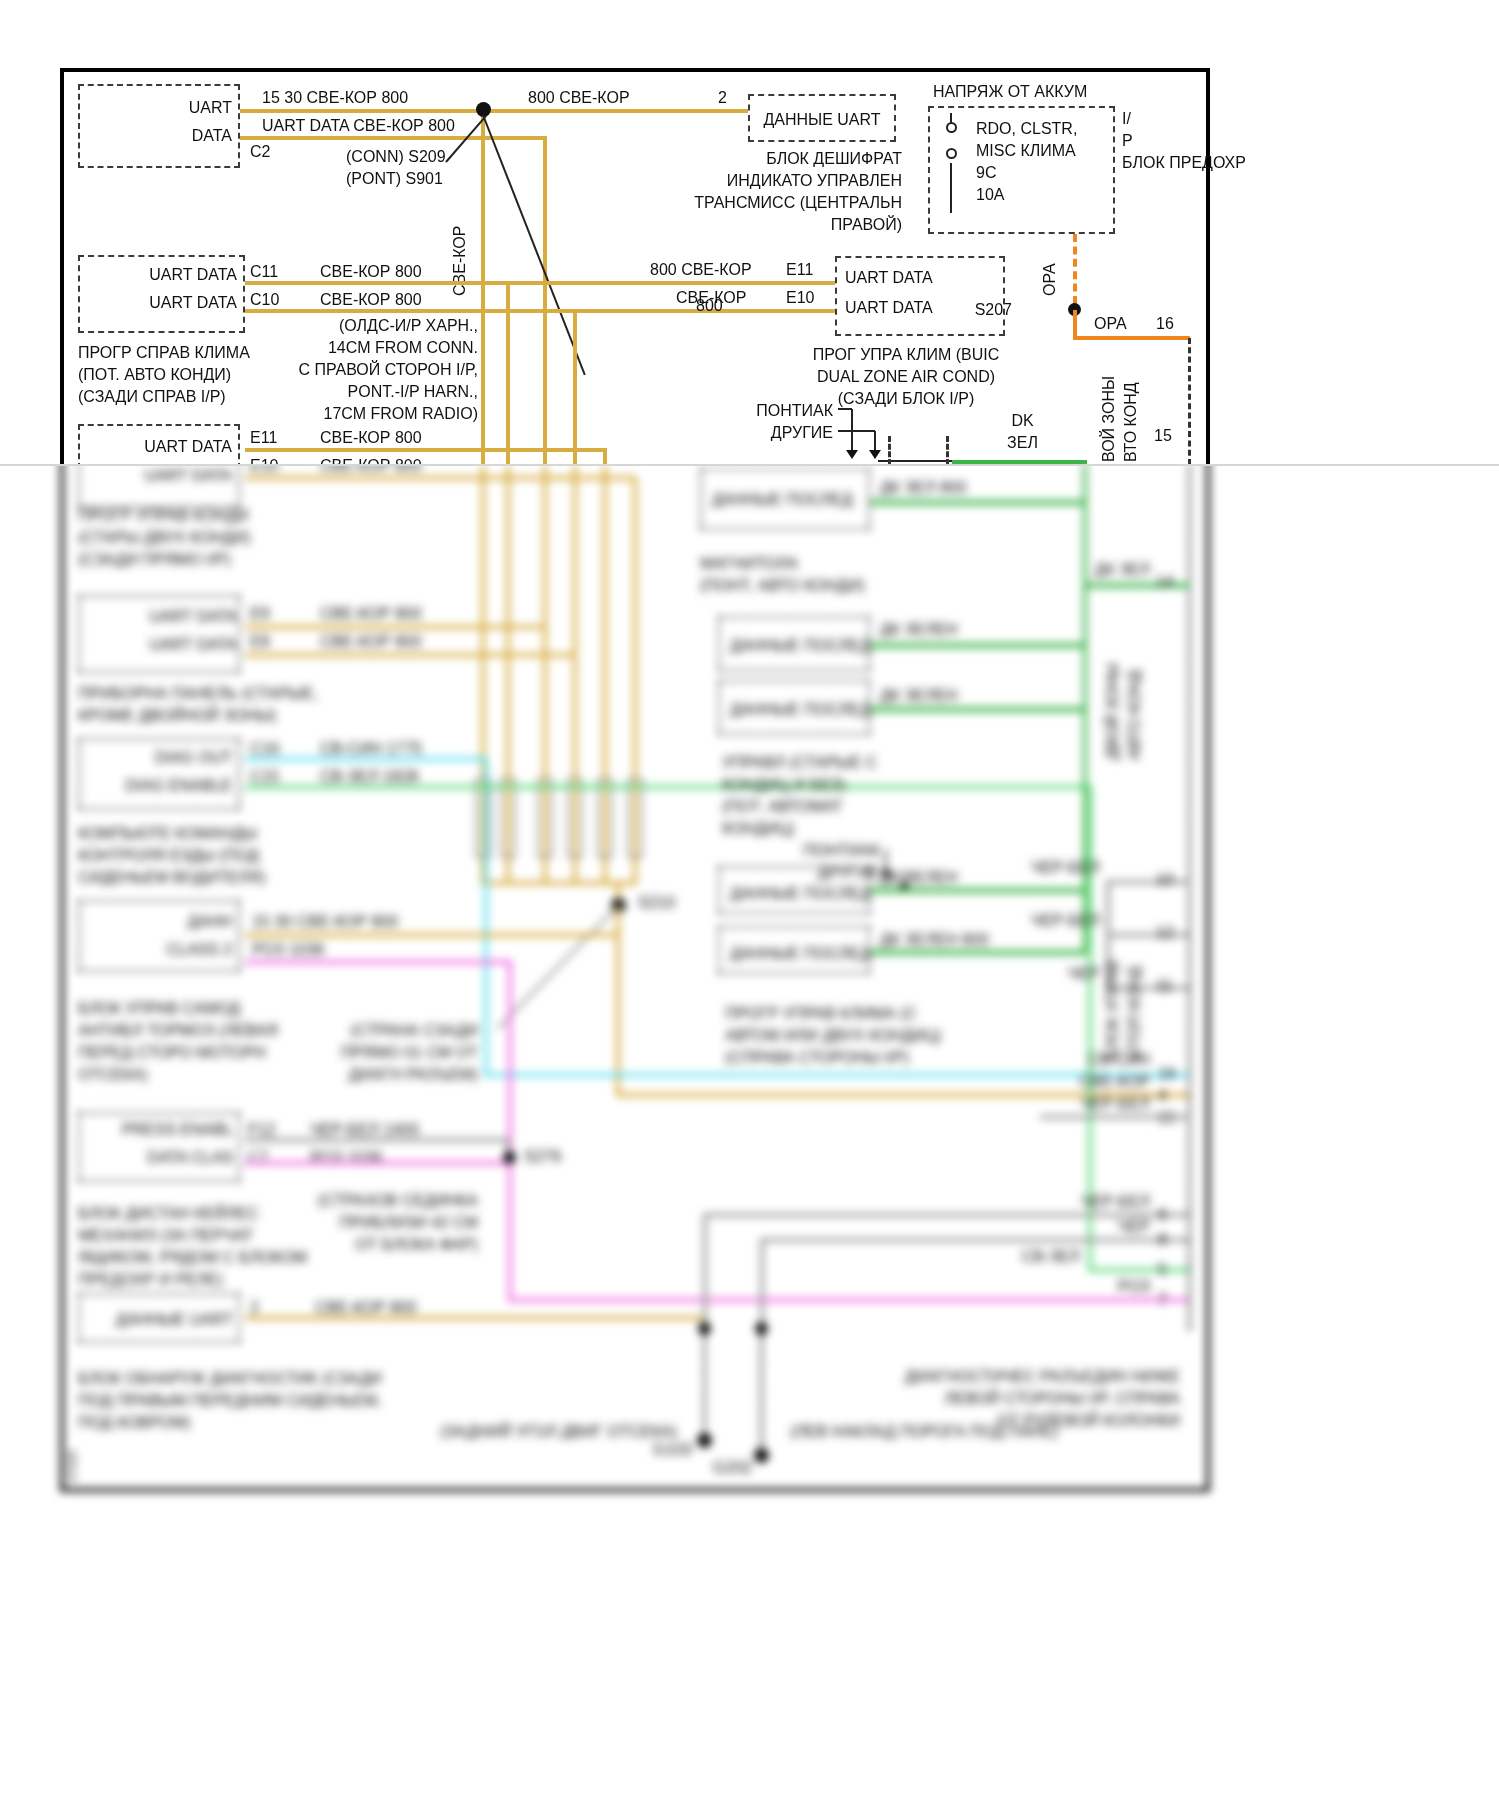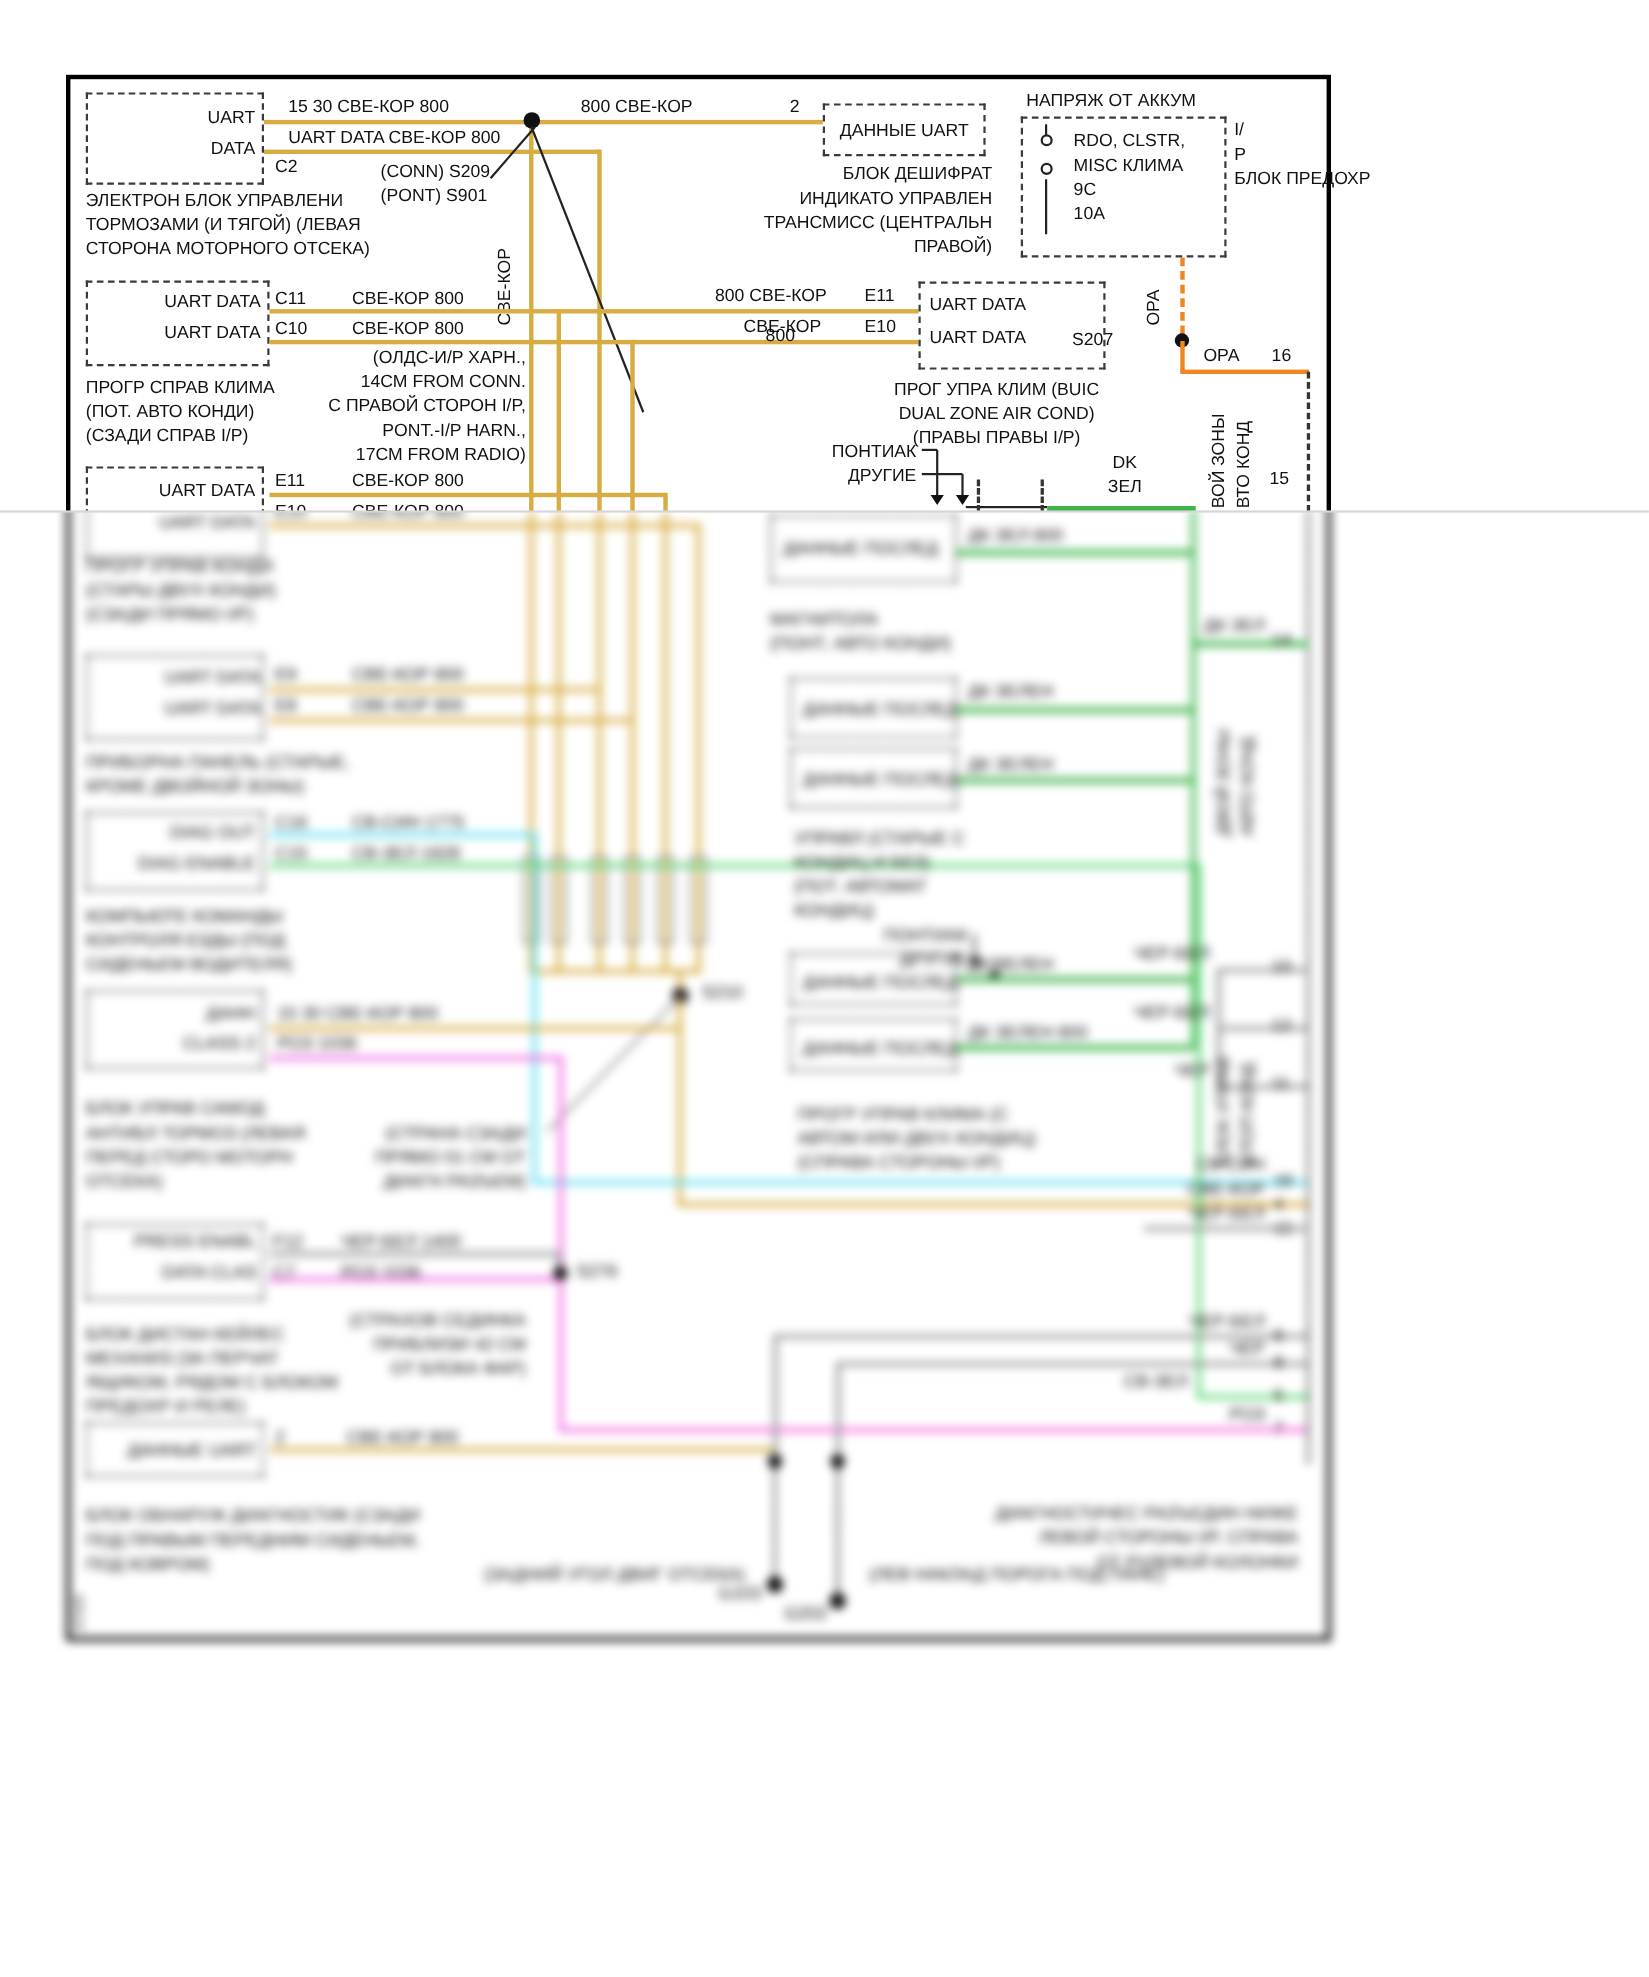--- a/index.html
+++ b/index.html
@@ -56,25 +56,20 @@
   <div class="t" style="left:718px;top:88px">2</div>
   <div class="t" style="left:262px;top:116px">UART DATA  СВЕ-КОР  800</div>
 
   <div class="t blk2" style="left:346px;top:146px">
     <div>(CONN) S209</div>
     <div>(PONT) S901</div>
   </div>
   <div class="line" style="left:446px;top:161px;width:61px;transform:rotate(-49deg)"></div>
   <div class="line" style="left:483px;top:114px;width:279px;transform:rotate(68.6deg)"></div>
 
-  <div class="t blk2" style="left:78px;top:172px">
-    <div>ЭЛЕКТРОН БЛОК УПРАВЛЕНИ</div>
-    <div>ТОРМОЗАМИ (И ТЯГОЙ) (ЛЕВАЯ</div>
-    <div>СТОРОНА МОТОРНОГО ОТСЕКА)</div>
-  </div>
 
   <div class="t rot" style="left:450px;top:296px">СВЕ-КОР</div>
 
   <div class="box" style="left:78px;top:255px;width:167px;height:78px"></div>
   <div class="t rt" style="left:97px;top:265px;width:140px">UART DATA</div>
   <div class="t rt" style="left:97px;top:293px;width:140px">UART DATA</div>
   <div class="t" style="left:250px;top:262px">C11</div>
   <div class="t" style="left:250px;top:290px">C10</div>
   <div class="t" style="left:320px;top:262px">СВЕ-КОР  800</div>
   <div class="t" style="left:320px;top:290px">СВЕ-КОР  800</div>
@@ -147,21 +142,21 @@
   <div class="t" style="left:786px;top:260px">E11</div>
   <div class="t" style="left:676px;top:288px">СВЕ-КОР</div>
   <div class="t" style="left:786px;top:288px">E10</div>
   <div class="t" style="left:696px;top:296px">800</div>
   <div class="box" style="left:835px;top:256px;width:170px;height:80px"></div>
   <div class="t" style="left:845px;top:268px">UART DATA</div>
   <div class="t" style="left:845px;top:298px">UART DATA</div>
   <div class="t ctr blk2" style="left:795px;top:344px;width:222px">
     <div>ПРОГ УПРА КЛИМ (BUIC</div>
     <div>DUAL ZONE AIR COND)</div>
-    <div>(ПРАВЫ ПРАВЫ I/P)</div>
+    <div>(СЗАДИ БЛОК I/P)</div>
   </div>
 
   <div class="t rt blk2" style="left:733px;top:400px;width:100px">
     <div>ПОНТИАК</div>
     <div>ДРУГИЕ</div>
   </div>
   <div class="line" style="left:838px;top:408px;width:14px"></div>
   <div class="line" style="left:852px;top:408px;width:44px;transform:rotate(90deg)"></div>
   <div class="arrd" style="left:846px;top:450px"></div>
   <div class="line" style="left:838px;top:430px;width:37px"></div>

